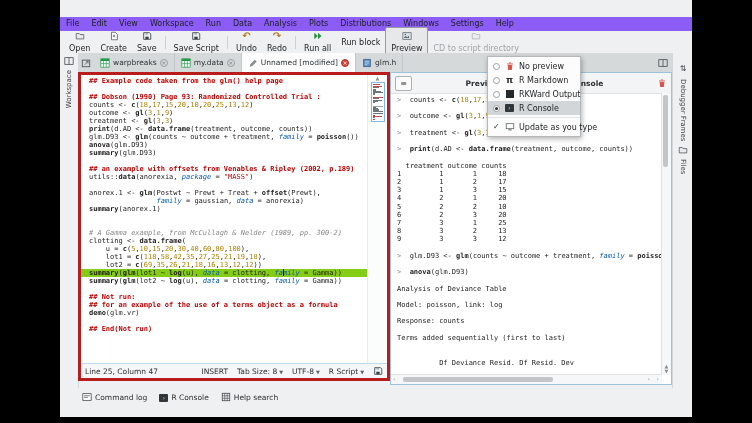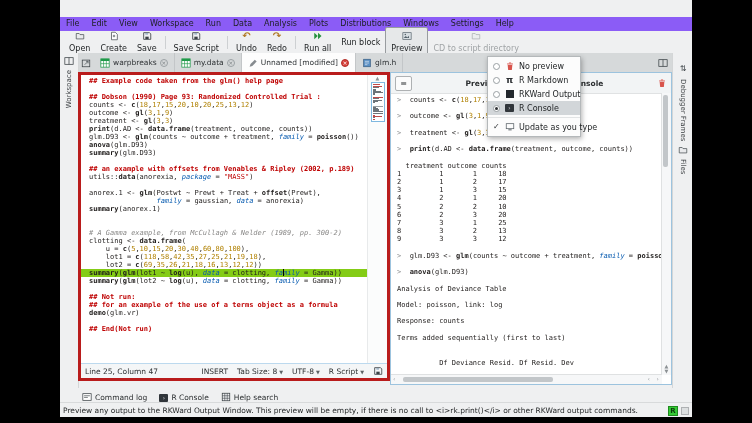--- a/index.html
+++ b/index.html
@@ -414,18 +414,13 @@
         <span>
           <svg width="10" height="10" viewBox="0 0 12 12">
             <rect x="1.5" y="1.5" width="9" height="9" fill="none" stroke="#3a4145" stroke-width=".9"></rect>
             <path d="M1.5 4.5h9M1.5 7.5h9M4.5 1.5v9M7.5 1.5v9" stroke="#3a4145" stroke-width=".7"></path>
           </svg>
         </span>
         <span>Help search</span>
       </span>
     </div>
 
-  <div class="statusbar">
-    <span class="msg">Preview any output to the RKWard Output Window. This preview will be empty, if there is no call to &lt;i&gt;rk.print()&lt;/i&gt; or other RKWard output commands.</span>
-    <span class="rbadge">R</span>
-    <span class="graybox"></span>
-  </div>
 </div>
 
 </body></html>

